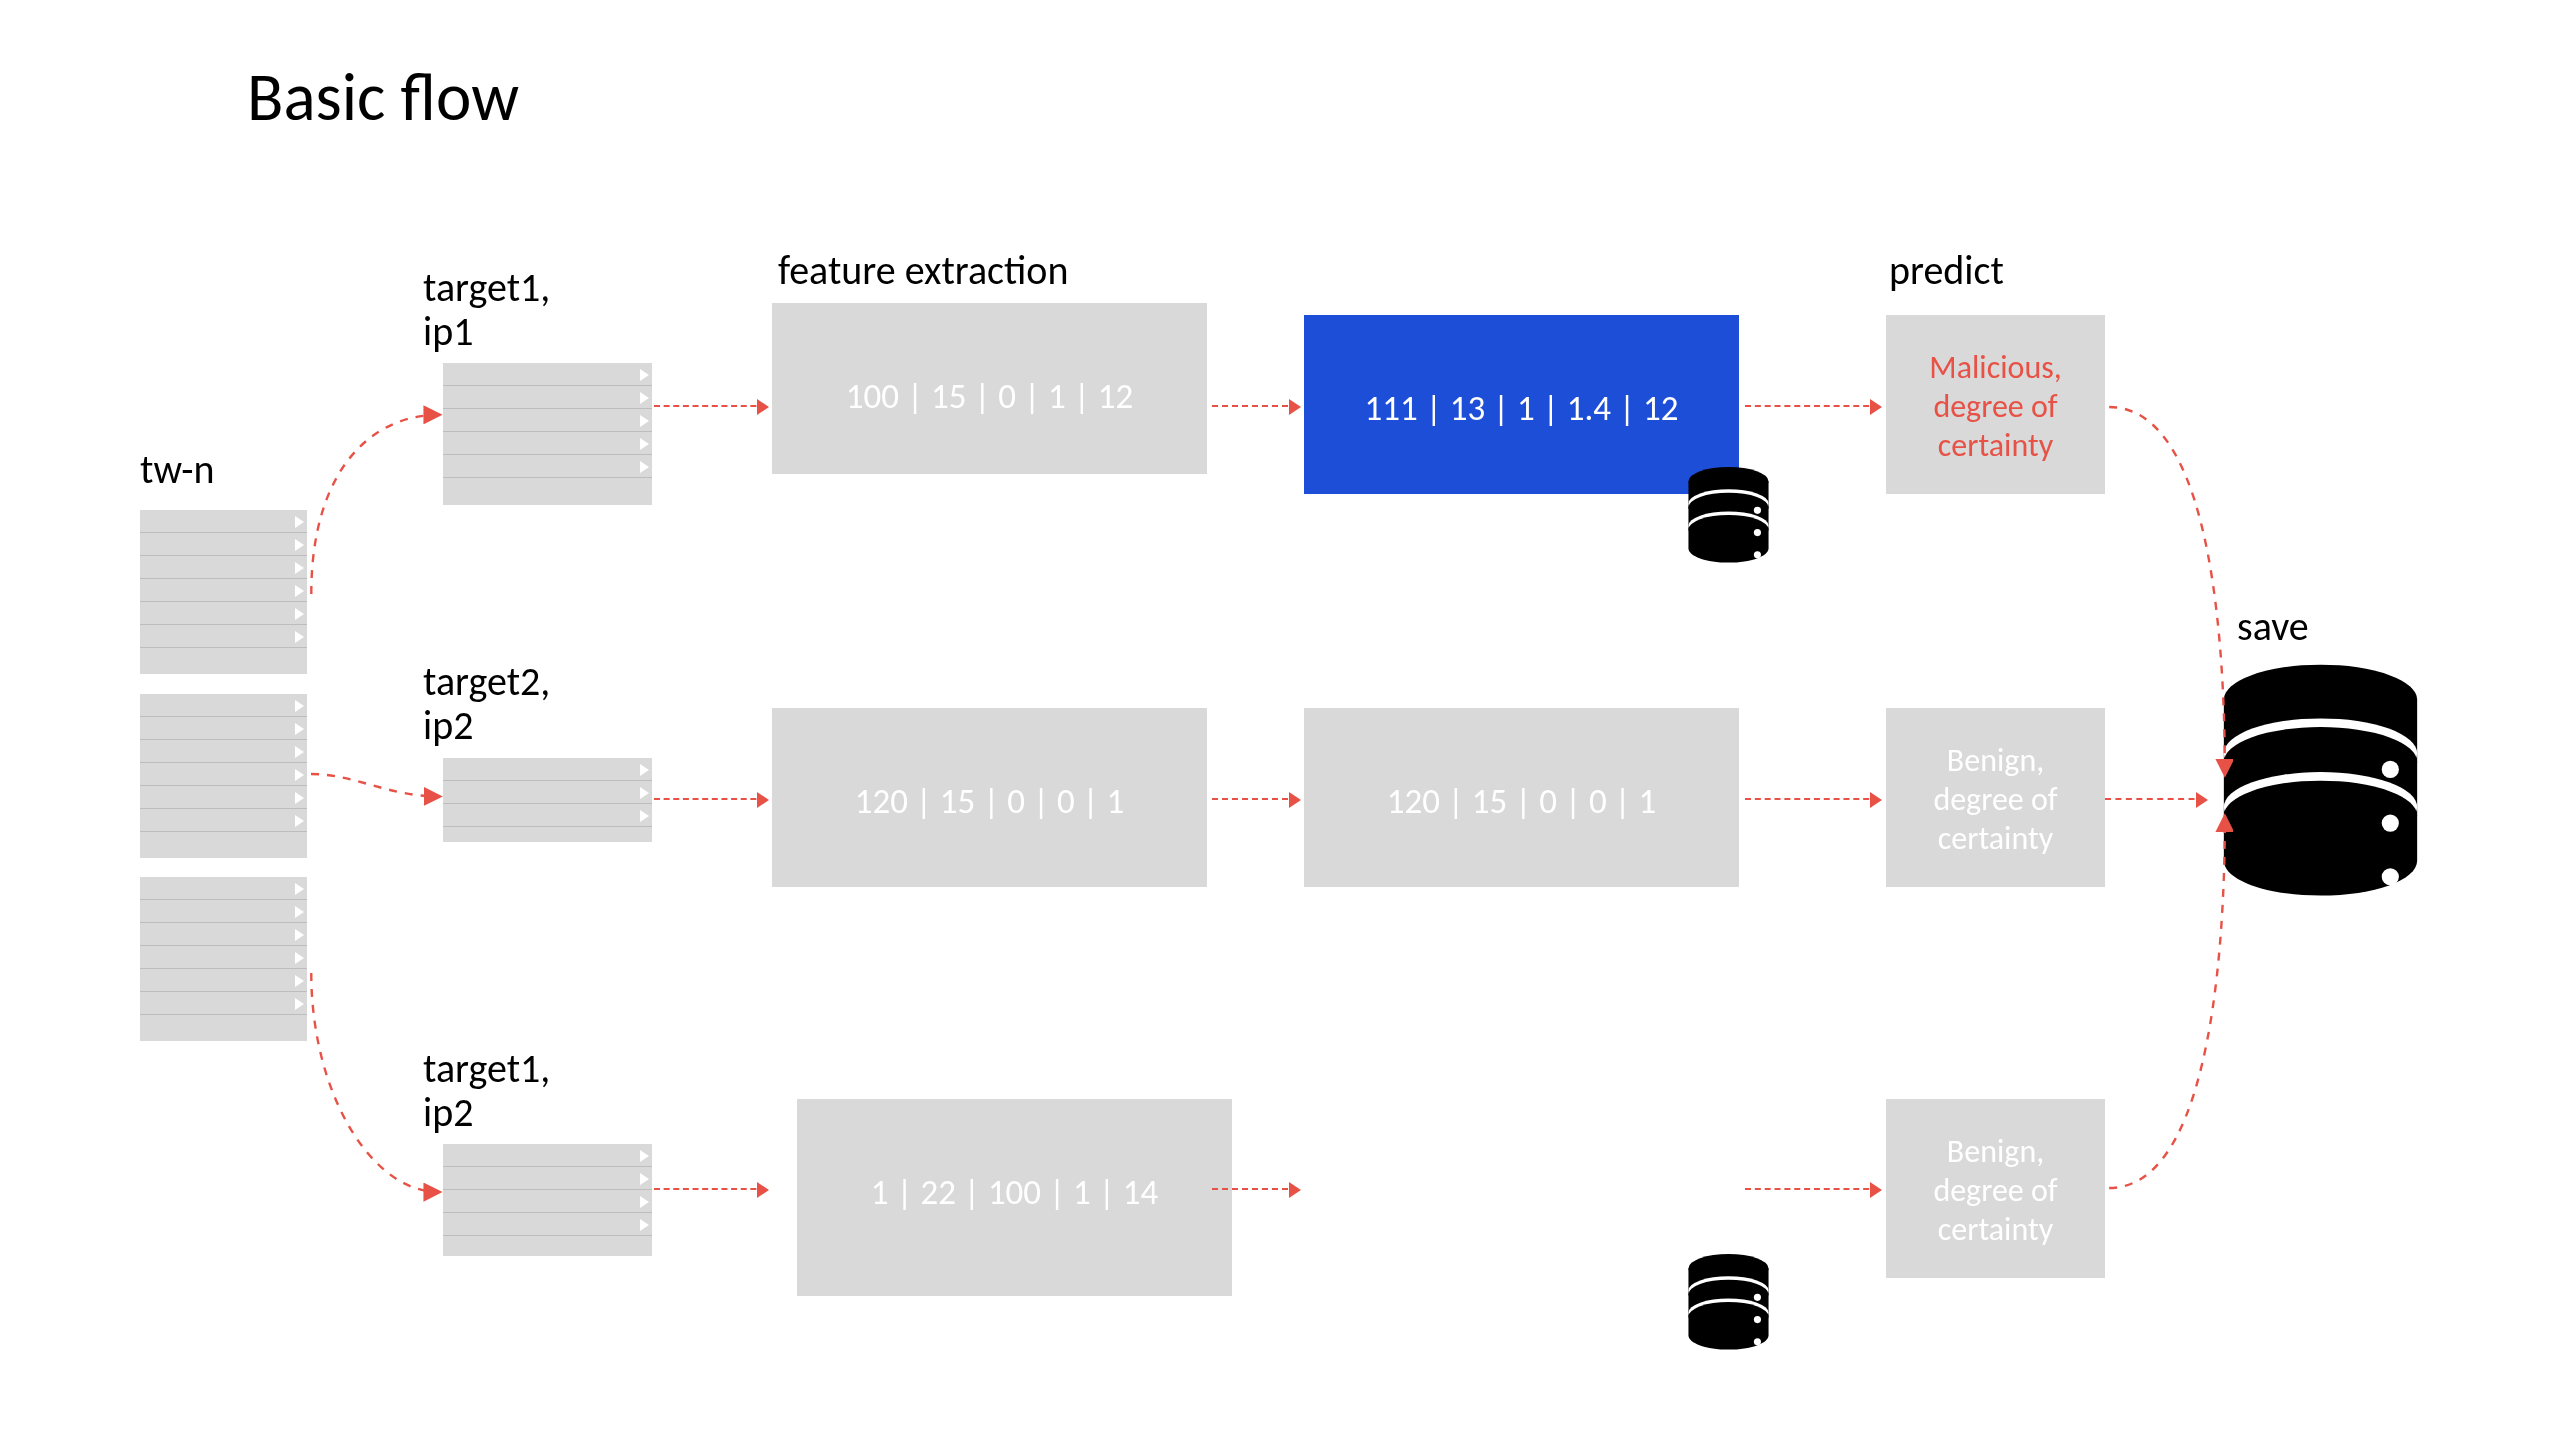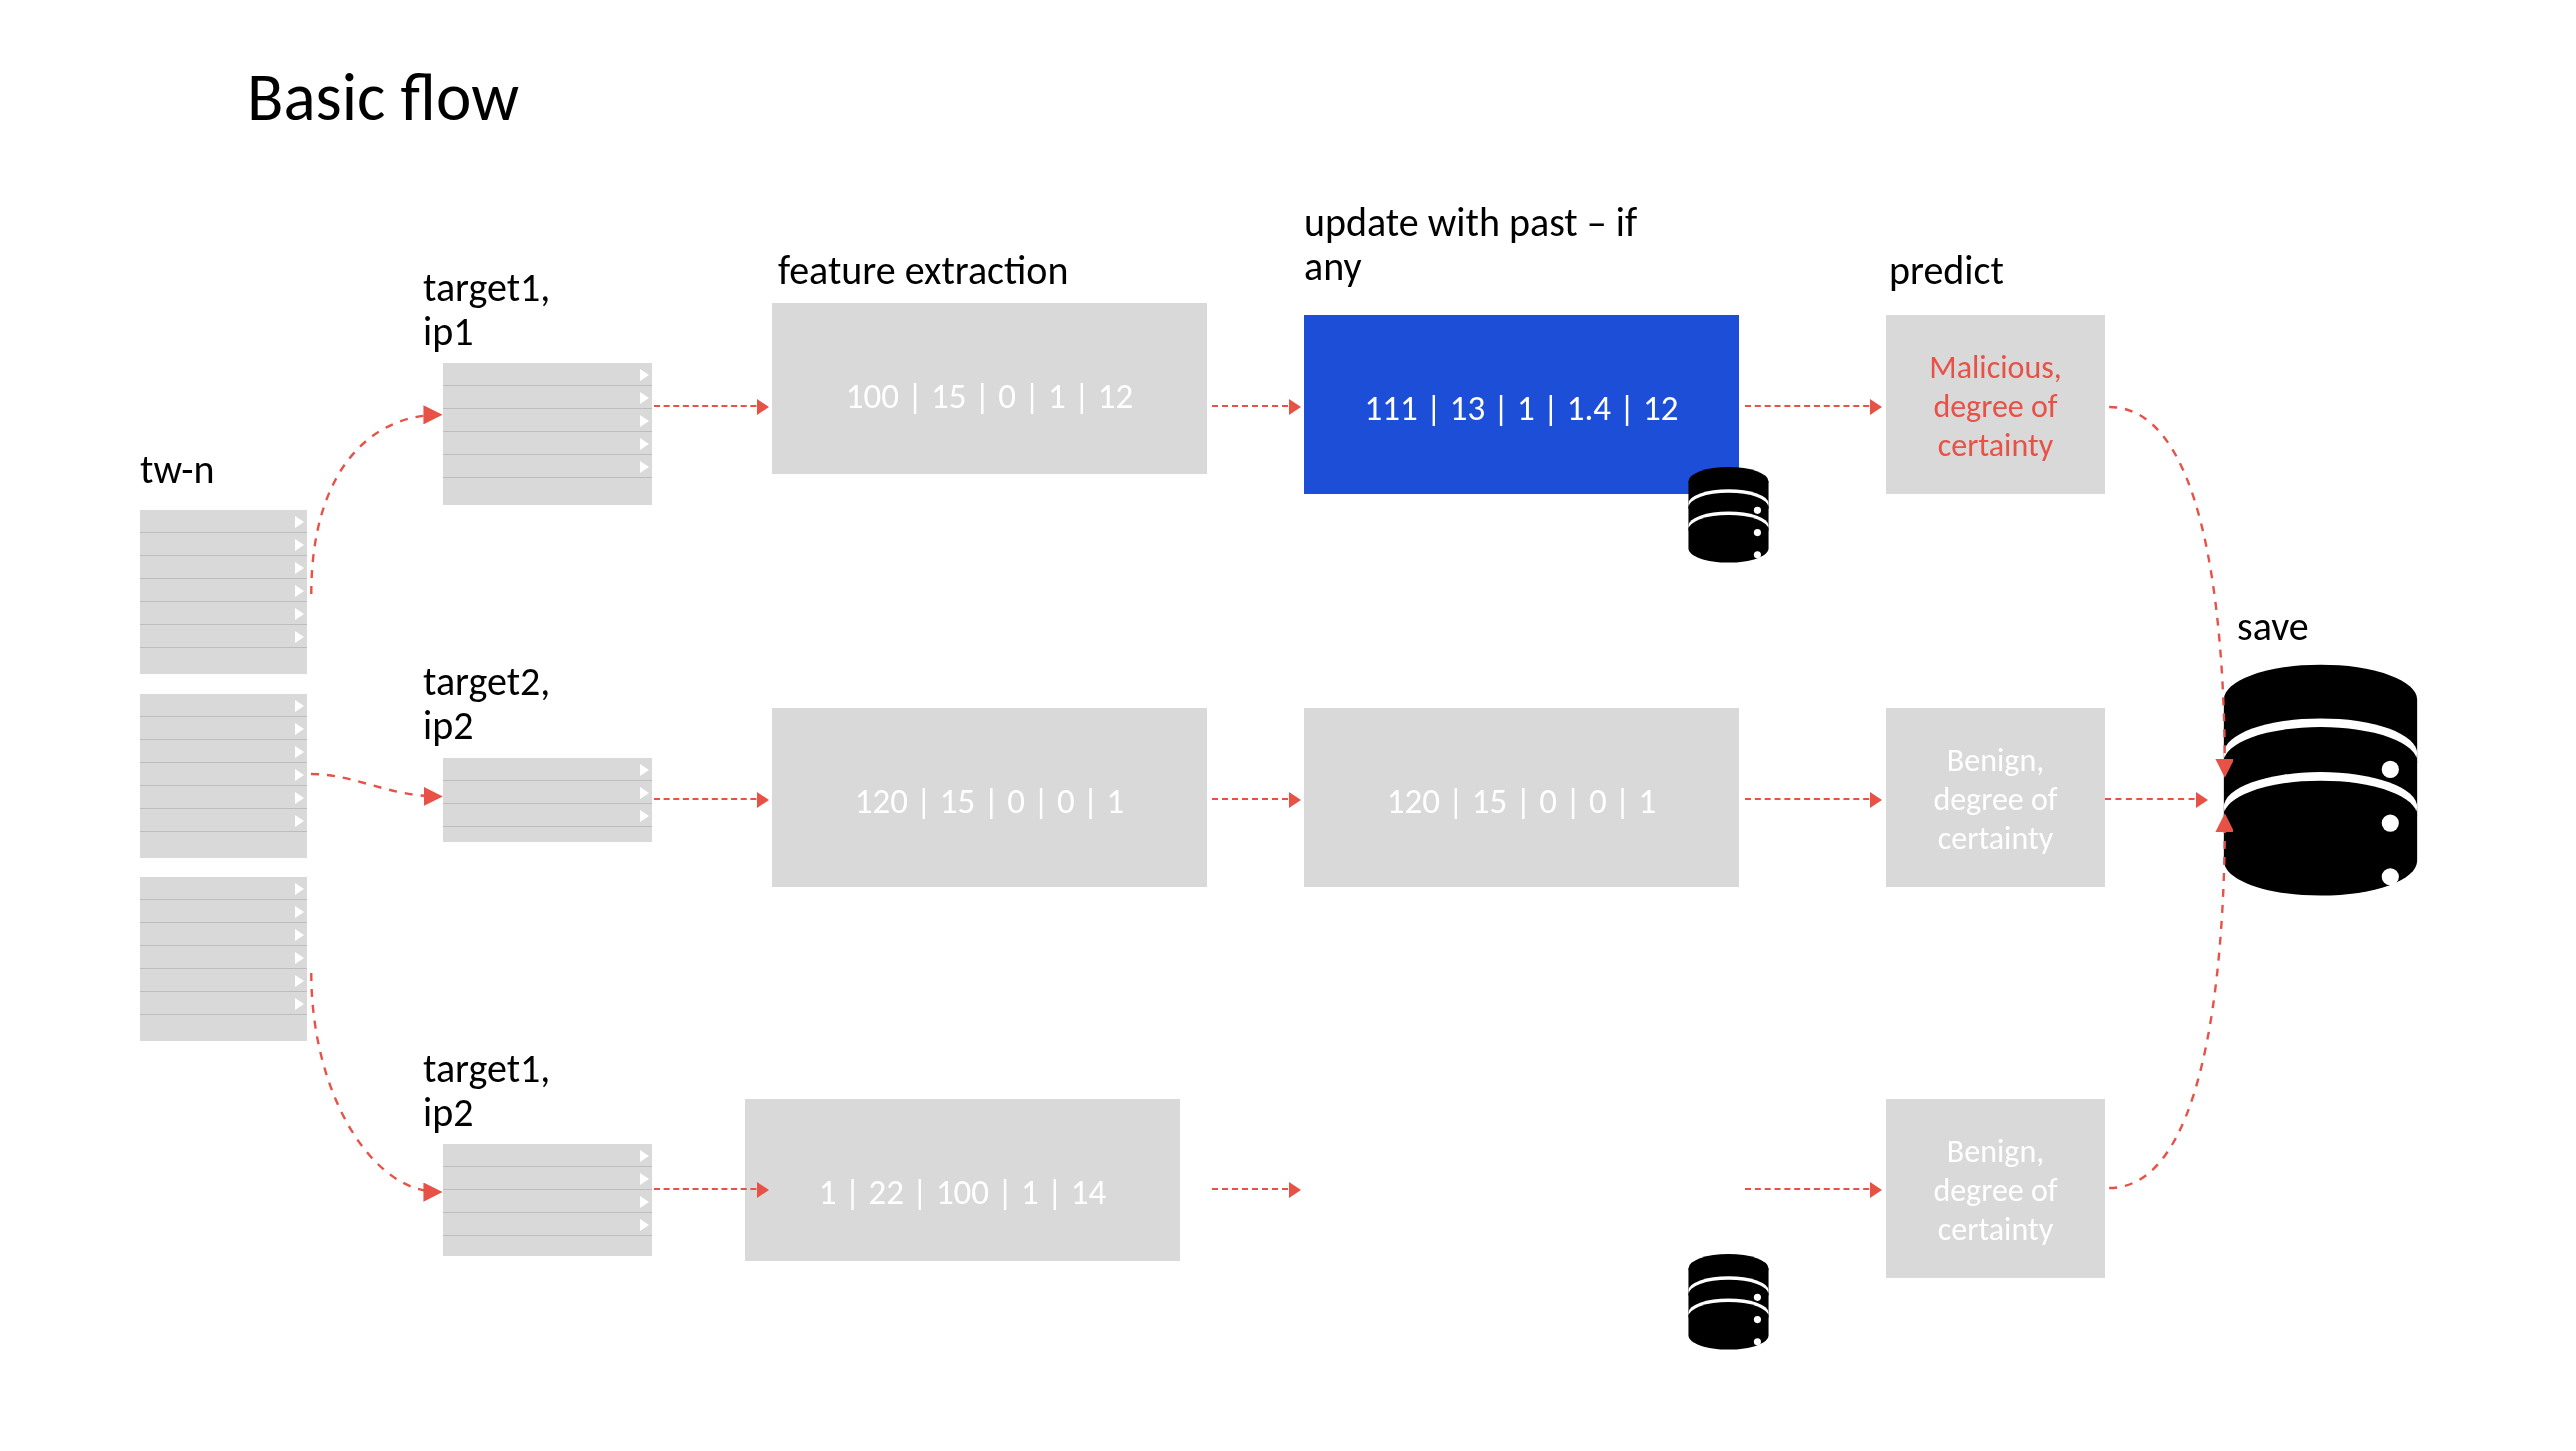--- a/index.html
+++ b/index.html
@@ -65,21 +65,20 @@
   <div class="listbox" style="left:140px;top:877px;width:167px;height:164px">
     <div class="row"></div>
       <div class="row"></div>
       <div class="row"></div>
       <div class="row"></div>
       <div class="row"></div>
       <div class="row"></div>
   </div>
 
   <div class="lbl" style="left:778px;top:249px">feature extraction</div>
-  <div class="lbl" style="left:1304px;top:201px;width:351px">update with past – if any</div>
   <div class="lbl" style="left:1889px;top:249px">predict</div>
   <div class="lbl" style="left:2237px;top:605px">save</div>
 
   <div class="lbl" style="left:423px;top:266px;width:183px">target1, ip1</div>
   <div class="listbox" style="left:443px;top:363px;width:209px;height:142px">
     <div class="row"></div>
       <div class="row"></div>
       <div class="row"></div>
       <div class="row"></div>
       <div class="row"></div>
@@ -123,21 +122,21 @@
     <div class="val" style="top:33px;font-size:32px;padding:0 14.4px;width:auto;left:0;right:0">Benign, degree of certainty</div>
   </div>
 
   <div class="lbl" style="left:423px;top:1047px;width:183px">target1, ip2</div>
   <div class="listbox" style="left:443px;top:1144px;width:209px;height:112px">
     <div class="row"></div>
       <div class="row"></div>
       <div class="row"></div>
       <div class="row"></div>
   </div>
-  <div class="block" style="left:745px;top:1099px;width:435px;height:162px">
+  <div class="block" style="left:797px;top:1099px;width:435px;height:197px">
     <div class="val" style="top:72px">1 | 22 | 100 | 1 | 14</div>
   </div>
   <div class="block" style="left:1886px;top:1099px;width:219px;height:179px">
     <div class="val" style="top:33px;font-size:32px;padding:0 14.4px;width:auto;left:0;right:0">Benign, degree of certainty</div>
   </div>
   <div class="db" style="left:1684px;top:1252px">
     <svg width="89" height="104" viewBox="0 0 40 46">
       <ellipse cx="20" cy="7" rx="18" ry="6.5" fill="#000"></ellipse>
       <path d="M2 7v30c0 3.6 8 6.5 18 6.5s18-2.9 18-6.5V7" fill="#000"></path>
       <ellipse cx="20" cy="17" rx="18" ry="6.5" fill="#fff"></ellipse>

